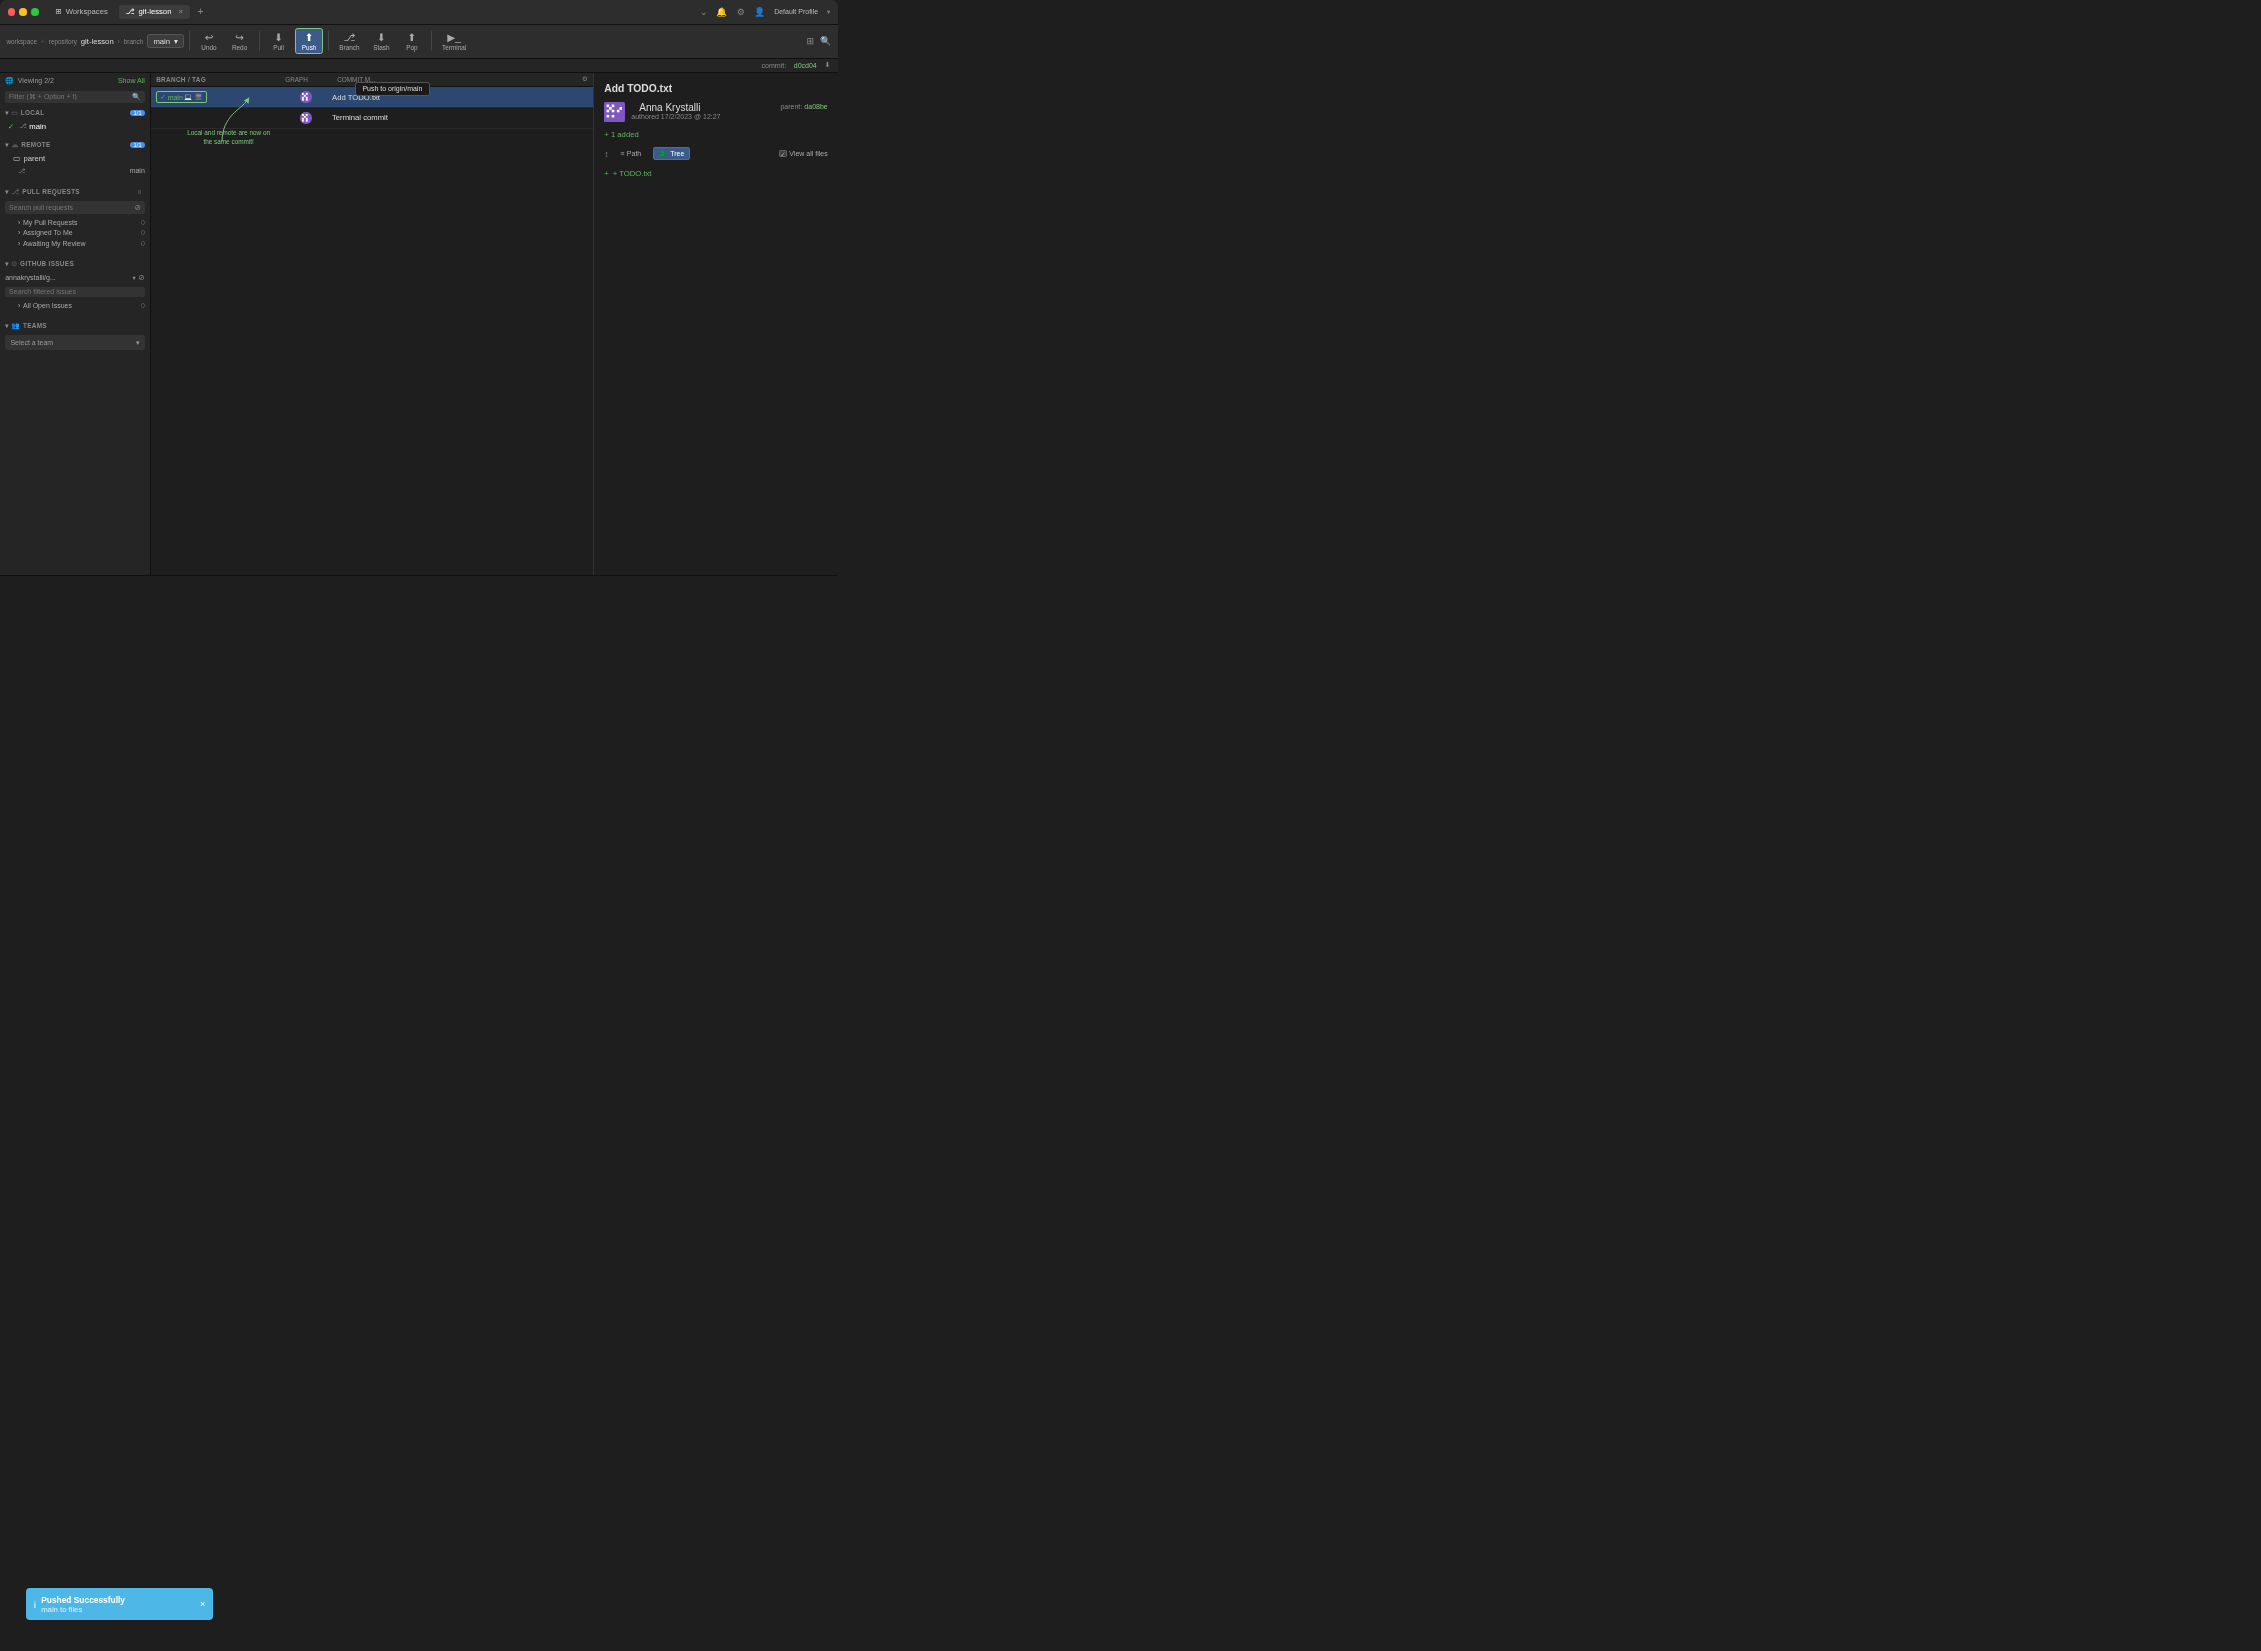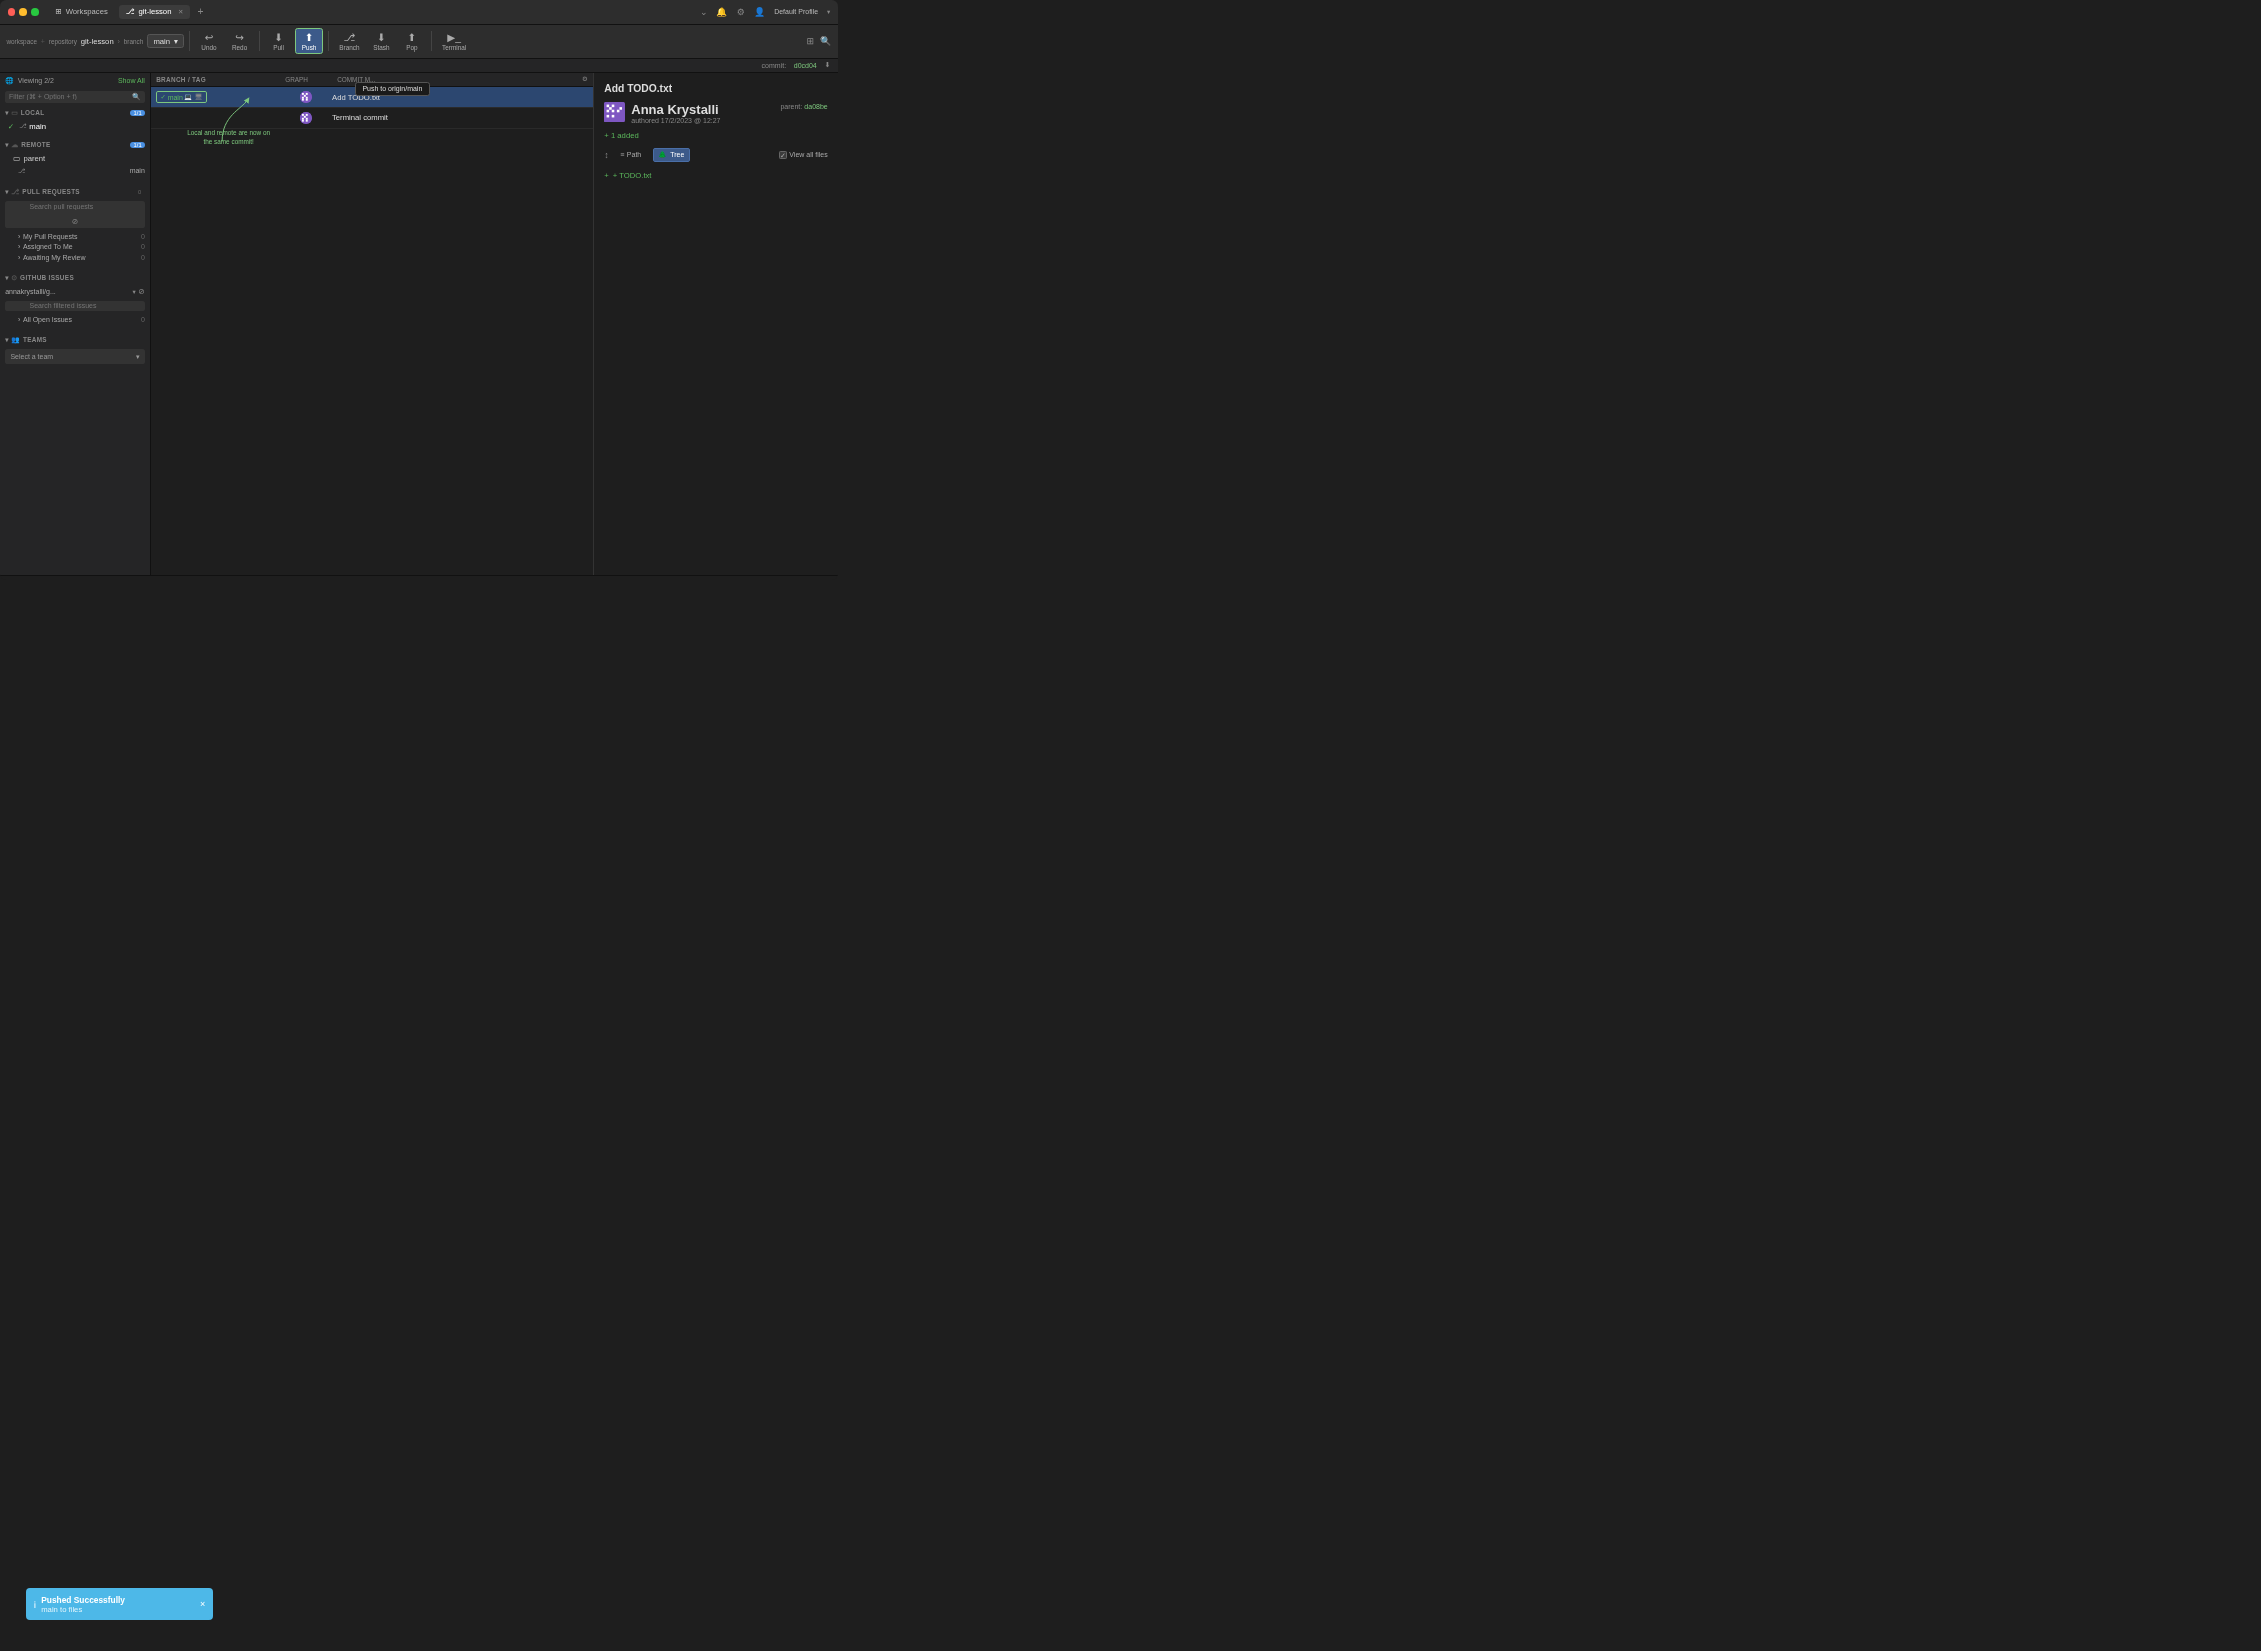--- a/index.html
+++ b/index.html
@@ -174,21 +174,21 @@
 
     .sub-item {
       display: flex; align-items: center; justify-content: space-between;
       padding: 1.9px 5.2px 1.9px 18px; cursor: pointer; font-size: 7px; color: #aaa;
     }
 
     .search-bar {
       display: flex; align-items: center;
       margin: 2.6px 5.2px;
       background: #333; border-radius: 2.6px;
-      padding: 1.9px 3.9px; gap: 7px; flex-direction: column;
+      padding: 1.9px 3.9px; gap: 13px;
     }
     .search-bar input {
       background: transparent; border: none; outline: none;
       color: #ccc; font-size: 7px; flex: 1;
     }
 
     .team-select {
       display: flex; align-items: center; justify-content: space-between;
       margin: 2.6px 5.2px;
       background: #333; border-radius: 2.6px;
@@ -266,21 +266,21 @@
       display: flex; align-items: flex-start; gap: 6.4px;
       margin-bottom: 7.7px;
     }
     .author-avatar {
       width: 20.6px; height: 20.6px; border-radius: 1.9px;
       background: #7e57c2; flex-shrink: 0;
       display: flex; align-items: center; justify-content: center;
       font-size: 10.3px;
     }
     .author-info { flex: 1; }
-    .author-name { color: #ddd; font-weight: 700; font-size: 13px; }
+    .author-name { color: #ddd; font-weight: 400; font-size: 10px; margin-left: 8px; }
     .author-date { color: #888; font-size: 7px; }
     .parent-info { color: #888; font-size: 7px; }
     .parent-hash { color: #7ec87e; font-size: 7px; }
 
     .added-badge {
       display: flex; align-items: flex-end; gap: 3.9px;
       color: #5cb85c; font-size: 7.7px; margin-bottom: 7.7px;
     }
 
     .view-controls {

